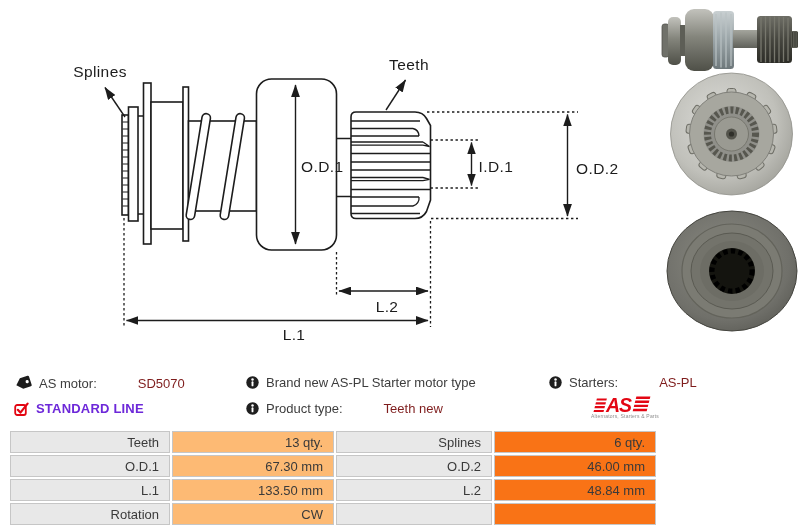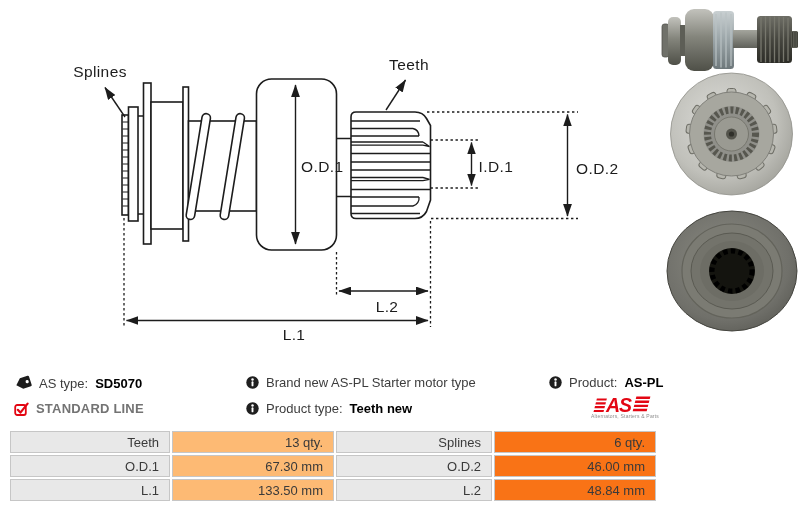--- a/index.html
+++ b/index.html
@@ -11,22 +11,22 @@
   
   #drawing{left:0;top:0;}
   .dim-label{font-size:15.5px;fill:#1c1c1c;letter-spacing:.4px;}
 
   
   #photos{left:650px;top:0;}
 
   
   .info-line{position:absolute;display:flex;align-items:center;gap:7px;
              font-size:13px;color:#3d3d3d;white-space:nowrap;}
-  .info-line .b{font-weight:bold;color:#000000;}
-  .info-line .red-b{font-weight:bold;color:#737373;letter-spacing:.2px;}
+  .info-line .b{font-weight:normal;color:#7f1d1d;margin-left:34px;}
+  .info-line .red-b{font-weight:bold;color:#6d28d9;letter-spacing:.2px;}
   .ic{flex:0 0 auto;display:block;}
 
   
   #logo{left:591px;top:394px;}
 
   
   table.spec{position:absolute;left:8px;top:429px;border-collapse:separate;border-spacing:2px;}
   table.spec td{height:20px;font-size:13px;border:1px solid #c6c6c6;
                 text-align:right;padding:0 10px 0 4px;color:#3a3a3a;vertical-align:middle;}
   td.lbl1{background:#e8e8e8;width:144px;}
@@ -181,21 +181,21 @@
   </g>
 </svg>
 
 <div class="info-line" style="left:14px;top:375px;">
   <svg class="ic" width="18" height="16" viewBox="0 0 18 16">
     <g transform="rotate(-18 9 8)">
       <path d="M2,8 L7.5,2.5 L15.5,2.5 A1.2,1.2 0 0 1 16.7,3.7 L16.7,12.3 A1.2,1.2 0 0 1 15.5,13.5 L7.5,13.5 Z" fill="#1c1c1c"></path>
       <circle cx="13.4" cy="8" r="1.6" fill="#ffffff"></circle>
     </g>
   </svg>
-  <span>AS type:</span>
+  <span>AS motor:</span>
   <span class="b">SD5070</span>
 </div>
 
 <div class="info-line" style="left:14px;top:401px;">
   <svg class="ic" width="15" height="14" viewBox="0 0 15 14">
     <rect x="1.2" y="3" width="10.6" height="10" rx="2" fill="none" stroke="#e30613" stroke-width="1.8"></rect>
     <path d="M3.8,7.8 L6.4,10.6 L13.6,1.6" fill="none" stroke="#e30613" stroke-width="2.2" stroke-linecap="round" stroke-linejoin="round"></path>
   </svg>
   <span class="red-b">STANDARD LINE</span>
 </div>
@@ -218,21 +218,21 @@
   <span>Product type:</span>
   <span class="b">Teeth new</span>
 </div>
 
 <div class="info-line" style="left:549px;top:375px;">
   <svg class="ic" width="13" height="13" viewBox="0 0 13 13">
     <circle cx="6.5" cy="6.5" r="6.2" fill="#1f1f1f"></circle>
     <circle cx="6.5" cy="3.4" r="1.25" fill="#ffffff"></circle>
     <rect x="5.55" y="5.3" width="1.9" height="5" rx=".9" fill="#ffffff"></rect>
   </svg>
-  <span>Product:</span>
+  <span>Starters:</span>
   <span class="b">AS-PL</span>
 </div>
 
 <svg id="logo" class="abs" width="72" height="26" viewBox="0 0 72 26">
   <g fill="#e30613">
     <g transform="skewX(-14)">
       <rect x="7" y="4.5" width="10" height="2.1"></rect>
       <rect x="7" y="8.3" width="10" height="2.1"></rect>
       <rect x="7" y="12.1" width="10" height="2.1"></rect>
       <rect x="7" y="15.9" width="10" height="2.1"></rect>
@@ -261,14 +261,20 @@
       <td class="val1">67.30 mm</td>
       <td class="lbl2">O.D.2</td>
       <td class="val2">46.00 mm</td>
     </tr>
     <tr>
       <td class="lbl1">L.1</td>
       <td class="val1">133.50 mm</td>
       <td class="lbl2">L.2</td>
       <td class="val2">48.84 mm</td>
     </tr>
+    <tr>
+      <td class="lbl1">Rotation</td>
+      <td class="val1">CW</td>
+      <td class="lbl2"></td>
+      <td class="val2"></td>
+    </tr>
   </tbody>
 </table>
 
 </body></html>

